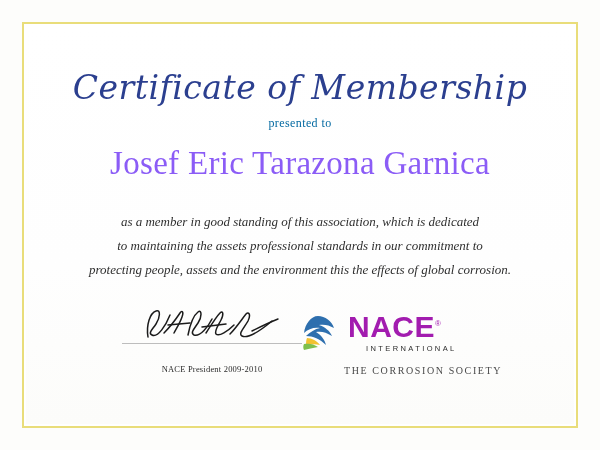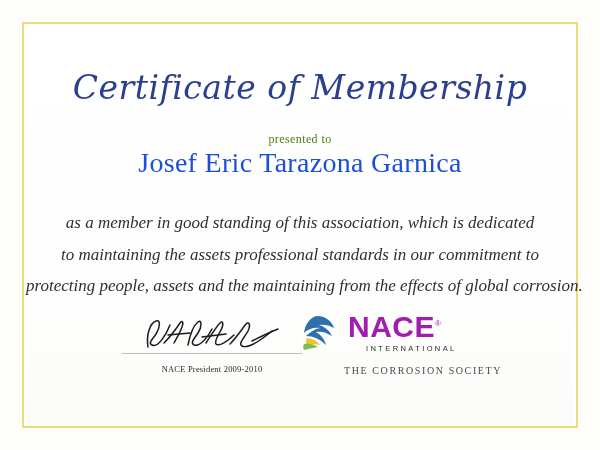--- a/index.html
+++ b/index.html
@@ -69,40 +69,41 @@
     font-family: "DejaVu Serif", serif;
     font-style: italic;
     font-size: 33px;
     color: #2b3f8f;
     letter-spacing: 0.5px;
     white-space: nowrap;
     line-height: 1.1;
   }
 
   .presented-to {
-    margin-top: 26px;
+    margin-top: 10px;
     font-family: "Liberation Serif", serif;
     font-size: 12px;
-    color: #4d7c0f;
+    color: #0369a1;
     letter-spacing: 0.4px;
   }
 
   .recipient {
-    font-family: "Liberation Serif", serif;
-    font-size: 28px;
-    color: #1d4ed8;
+    margin-top: 14px;
+    font-family: "Liberation Serif", serif;
+    font-size: 33px;
+    color: #8b5cf6;
     letter-spacing: 0.3px;
     white-space: nowrap;
   }
 
   .body-text {
     margin-top: 28px;
     font-family: "Liberation Serif", serif;
     font-style: italic;
-    font-size: 17px;
+    font-size: 13px;
     color: #2f2f2f;
     line-height: 1.85;
   }
   .body-text .line { display: block; white-space: nowrap; }
 
   
   .bottom {
     position: absolute;
     left: 0;
     right: 0;
@@ -123,21 +124,21 @@
     position: relative;
   }
   .signature-mark svg { display: block; margin: 0 auto; }
 
   .signature-caption {
     font-family: "Liberation Serif", serif;
     font-size: 8.5px;
     color: #2a2a2a;
     letter-spacing: 0.2px;
     border-top: 1px solid #bdbdbd;
-    padding-top: 10px;
+    padding-top: 20px;
     margin-top: 0px;
   }
 
   .logo-block {
     position: absolute;
     right: 56px;
     bottom: 22px;
     width: 220px;
     text-align: left;
   }
@@ -202,21 +203,21 @@
 
     <div class="title">Certificate of Membership</div>
 
     <div class="presented-to">presented to</div>
 
     <div class="recipient">Josef Eric Tarazona Garnica</div>
 
     <div class="body-text">
       <span class="line">as a member in good standing of this association, which is dedicated</span>
       <span class="line">to maintaining the assets professional standards in our commitment to</span>
-      <span class="line">protecting people, assets and the maintaining from the effects of global corrosion.</span>
+      <span class="line">protecting people, assets and the environment this the effects of global corrosion.</span>
     </div>
 
     <div class="bottom">
 
       <div class="signature-block">
         <div class="signature-mark">
           <svg width="160" height="40" viewBox="0 0 160 40" aria-hidden="true">
             <g fill="none" stroke="#1b1b1b" stroke-width="1.5" stroke-linecap="round">
               <path d="M16 34 C14 22 18 10 24 8 C29 6 28 15 24 21 C20 27 16 30 20 32 C26 35 34 22 38 12"></path>
               <path d="M32 30 C38 24 44 16 48 10 C50 7 52 9 50 14 C48 20 44 26 42 30"></path>

